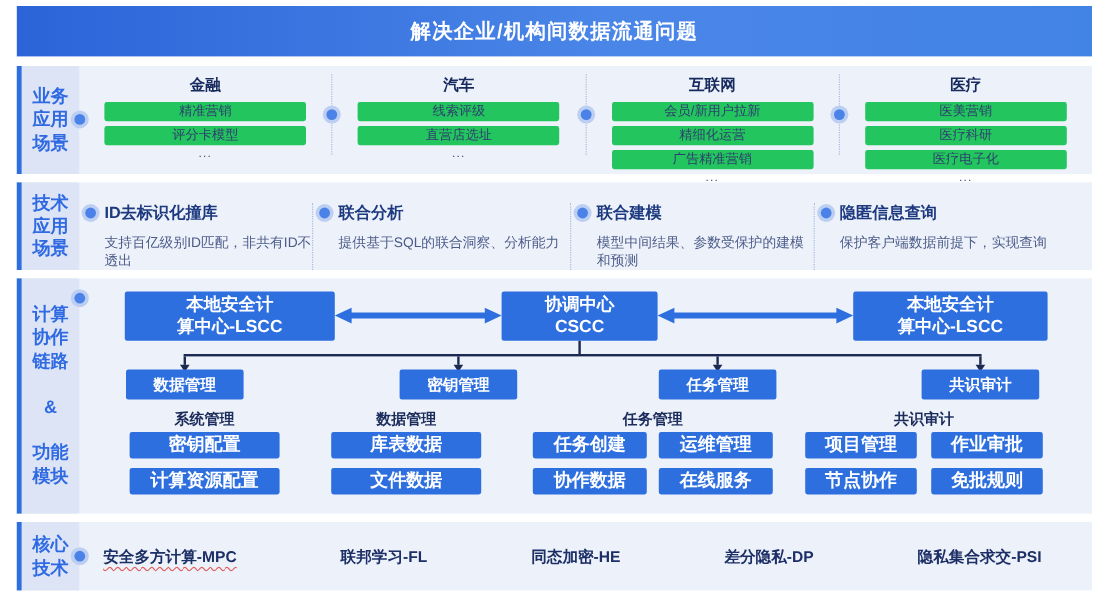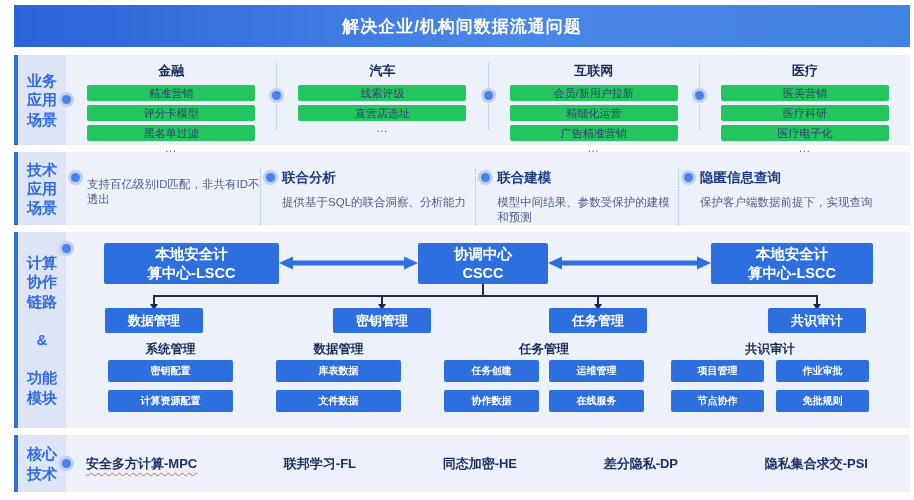--- a/index.html
+++ b/index.html
@@ -62,21 +62,21 @@
   .mgr{font-size:13px;}
   .harrow{position:absolute;}
   .navline{position:absolute;background:#1c2a52;}
   .drop{position:absolute;width:2px;height:7px;background:#1c2a52;}
   .drop::after{
     content:"";position:absolute;top:7px;left:-3px;
     border-left:4px solid transparent;border-right:4px solid transparent;border-top:6px solid #1c2a52;
   }
   .gtitle{position:absolute;font-size:12.5px;font-weight:bold;color:#1b2c5c;text-align:center;}
   .btn{
-    position:absolute;background:#2e6fdf;color:#ffffff;font-weight:bold;font-size:10px;
+    position:absolute;background:#2e6fdf;color:#ffffff;font-weight:bold;font-size:15px;
     height:22px;line-height:22px;text-align:center;border-radius:2px;white-space:nowrap;overflow:hidden;
   }
   
   .band4{top:435px;height:57px;}
   .band4 .content{
     flex:1;display:flex;align-items:center;justify-content:space-between;
     padding:0 42px 0 20px;box-sizing:border-box;
   }
   .core-item{font-size:13px;font-weight:bold;color:#1c2f66;white-space:nowrap;}
   .core-item.wavy{
@@ -95,21 +95,20 @@
     <span class="lbl">业务
 应用
 场景</span>
     <span class="dot edge-dot"></span>
   </div>
   <div class="content">
     <div class="col">
       <div class="col-title">金融</div>
       <div class="pill">精准营销</div>
       <div class="pill">评分卡模型</div>
-      <div class="pill">黑名单过滤</div>
       <div class="more">...</div>
     </div>
     <div class="col sep">
       <span class="dot div-dot"></span>
       <div class="col-title">汽车</div>
       <div class="pill">线索评级</div>
       <div class="pill">直营店选址</div>
       <div class="more">...</div>
     </div>
     <div class="col sep">
@@ -133,20 +132,21 @@
 
 <div class="band band2">
   <div class="sidebar">
     <span class="lbl">技术
 应用
 场景</span>
   </div>
   <div class="content">
     <div class="titem" style="flex:0 0 23%;">
       <span class="dot bullet"></span>
+      <div class="ttitle">ID去标识化撞库</div>
       <div class="tdesc">支持百亿级别ID匹配，非共有ID不透出</div>
     </div>
     <div class="titem sep" style="flex:0 0 25.5%;">
       <span class="dot bullet"></span>
       <div class="ttitle">联合分析</div>
       <div class="tdesc">提供基于SQL的联合洞察、分析能力</div>
     </div>
     <div class="titem sep" style="flex:0 0 24%;">
       <span class="dot bullet"></span>
       <div class="ttitle">联合建模</div>

